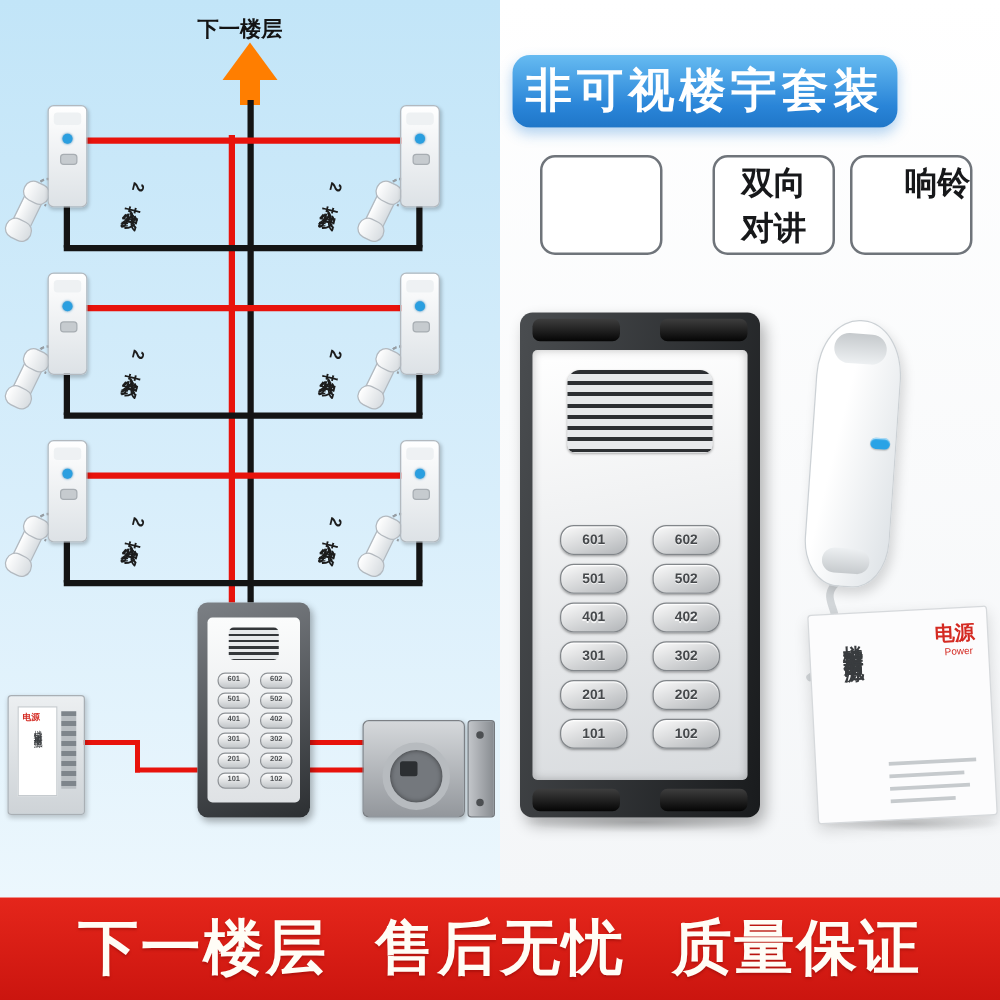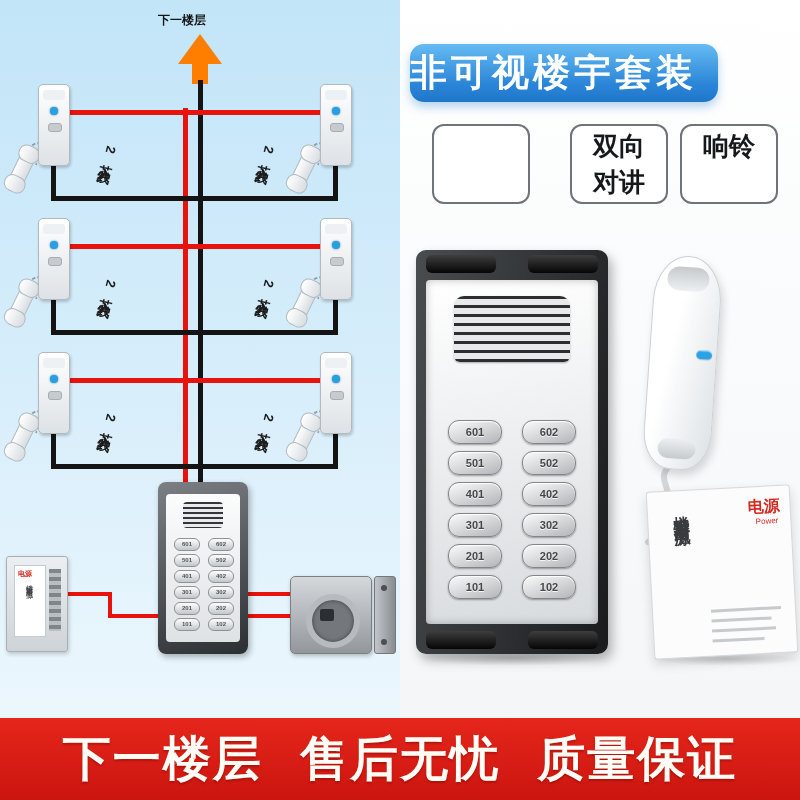--- a/index.html
+++ b/index.html
@@ -2,21 +2,21 @@
 <html><head>
 <meta charset="utf-8">
 <style>
   html,body{margin:0;padding:0;}
   body{width:800px;height:800px;position:relative;overflow:hidden;
        font-family:"Liberation Sans","DejaVu Sans",sans-serif;background:#fff;}
 
   
   .left-panel{position:absolute;left:0;top:0;width:400px;height:718px;
     background:linear-gradient(180deg,#c2e5f8 0%,#d8eefb 55%,#ecf7fd 100%);}
-  .floor-label{position:absolute;left:158px;top:12px;font-size:12px;font-weight:700;color:#141414;}
+  .floor-label{position:absolute;left:158px;top:12px;font-size:17px;font-weight:700;color:#141414;}
   .arrow-head{position:absolute;left:178px;top:34px;width:0;height:0;
     border-left:22px solid transparent;border-right:22px solid transparent;border-bottom:30px solid #ff7e00;}
   .arrow-stem{position:absolute;left:192px;top:62px;width:16px;height:22px;background:#ff7e00;}
   .red-wire{position:absolute;background:#e8130c;}
   .black-wire{position:absolute;background:#141414;}
 
   .unit{position:absolute;width:70px;height:130px;}
   .unit-body{position:absolute;left:30px;top:0;width:30px;height:80px;
     background:linear-gradient(180deg,#ffffff,#dde2e6);border:1px solid #b3b9bf;border-radius:5px;
     box-shadow:1px 2px 3px rgba(0,0,0,.2);}
@@ -65,21 +65,21 @@
     background:linear-gradient(90deg,#c2c5c9,#888c91);border:1px solid #74787d;}
   .lock-strike::before,.lock-strike::after{content:"";position:absolute;left:6px;width:6px;height:6px;border-radius:50%;background:#4c4f52;}
   .lock-strike::before{top:8px;} .lock-strike::after{bottom:8px;}
 
   
   .right-panel{position:absolute;left:400px;top:0;width:400px;height:718px;
     background:linear-gradient(180deg,#ffffff 0%,#f4f6f8 100%);}
   .banner{position:absolute;left:10px;top:44px;width:308px;height:58px;border-radius:14px;
     background:linear-gradient(180deg,#66bbf1 0%,#2a85d8 70%,#1f76c8 100%);
     box-shadow:0 5px 10px rgba(42,133,216,.35);
-    color:#fff;font-size:37px;font-weight:900;letter-spacing:4px;line-height:58px;}
+    color:#fff;font-size:37px;font-weight:900;letter-spacing:4px;text-align:center;line-height:58px;}
   .badge{position:absolute;top:124px;width:98px;height:80px;background:#fff;border:2px solid #6f747a;
     border-radius:12px;text-align:center;padding-top:2px;box-sizing:border-box;}
   .badge div{font-size:26px;font-weight:600;color:#17181a;line-height:36px;}
 
   .door-panel{position:absolute;left:16px;top:250px;width:192px;height:404px;border-radius:10px;
     background:linear-gradient(100deg,#4a4d50,#191b1d);box-shadow:4px 6px 12px rgba(0,0,0,.3);}
   .cap{position:absolute;width:70px;height:18px;border-radius:6px;background:linear-gradient(180deg,#3e3e3e,#050505);}
   .panel-face{position:absolute;left:10px;top:30px;width:172px;height:344px;border-radius:4px;
     background:linear-gradient(170deg,#ffffff,#d8dbde);box-shadow:inset 0 0 8px rgba(0,0,0,.25);}
   .grille{position:absolute;left:28px;top:16px;width:116px;height:66px;border-radius:10px 10px 6px 6px;
@@ -249,21 +249,21 @@
 <div class="right-panel">
 
   <div class="banner">非可视楼宇套装</div>
 
   <div class="badge" style="left:32px;">
   </div>
   <div class="badge" style="left:156px;margin-left:14px;">
     <div>双向</div>
     <div>对讲</div>
   </div>
-  <div class="badge" style="left:280px;">
+  <div class="badge" style="left:280px;text-align:right;">
     <div>响铃</div>
   </div>
 
   <div class="soft-shadow" style="left:18px;top:650px;width:190px;height:16px;"></div>
 
   <div class="door-panel">
     <div class="cap" style="left:10px;top:5px;"></div>
     <div class="cap" style="left:112px;top:5px;"></div>
     <div class="cap" style="left:10px;top:381px;"></div>
     <div class="cap" style="left:112px;top:381px;"></div>

